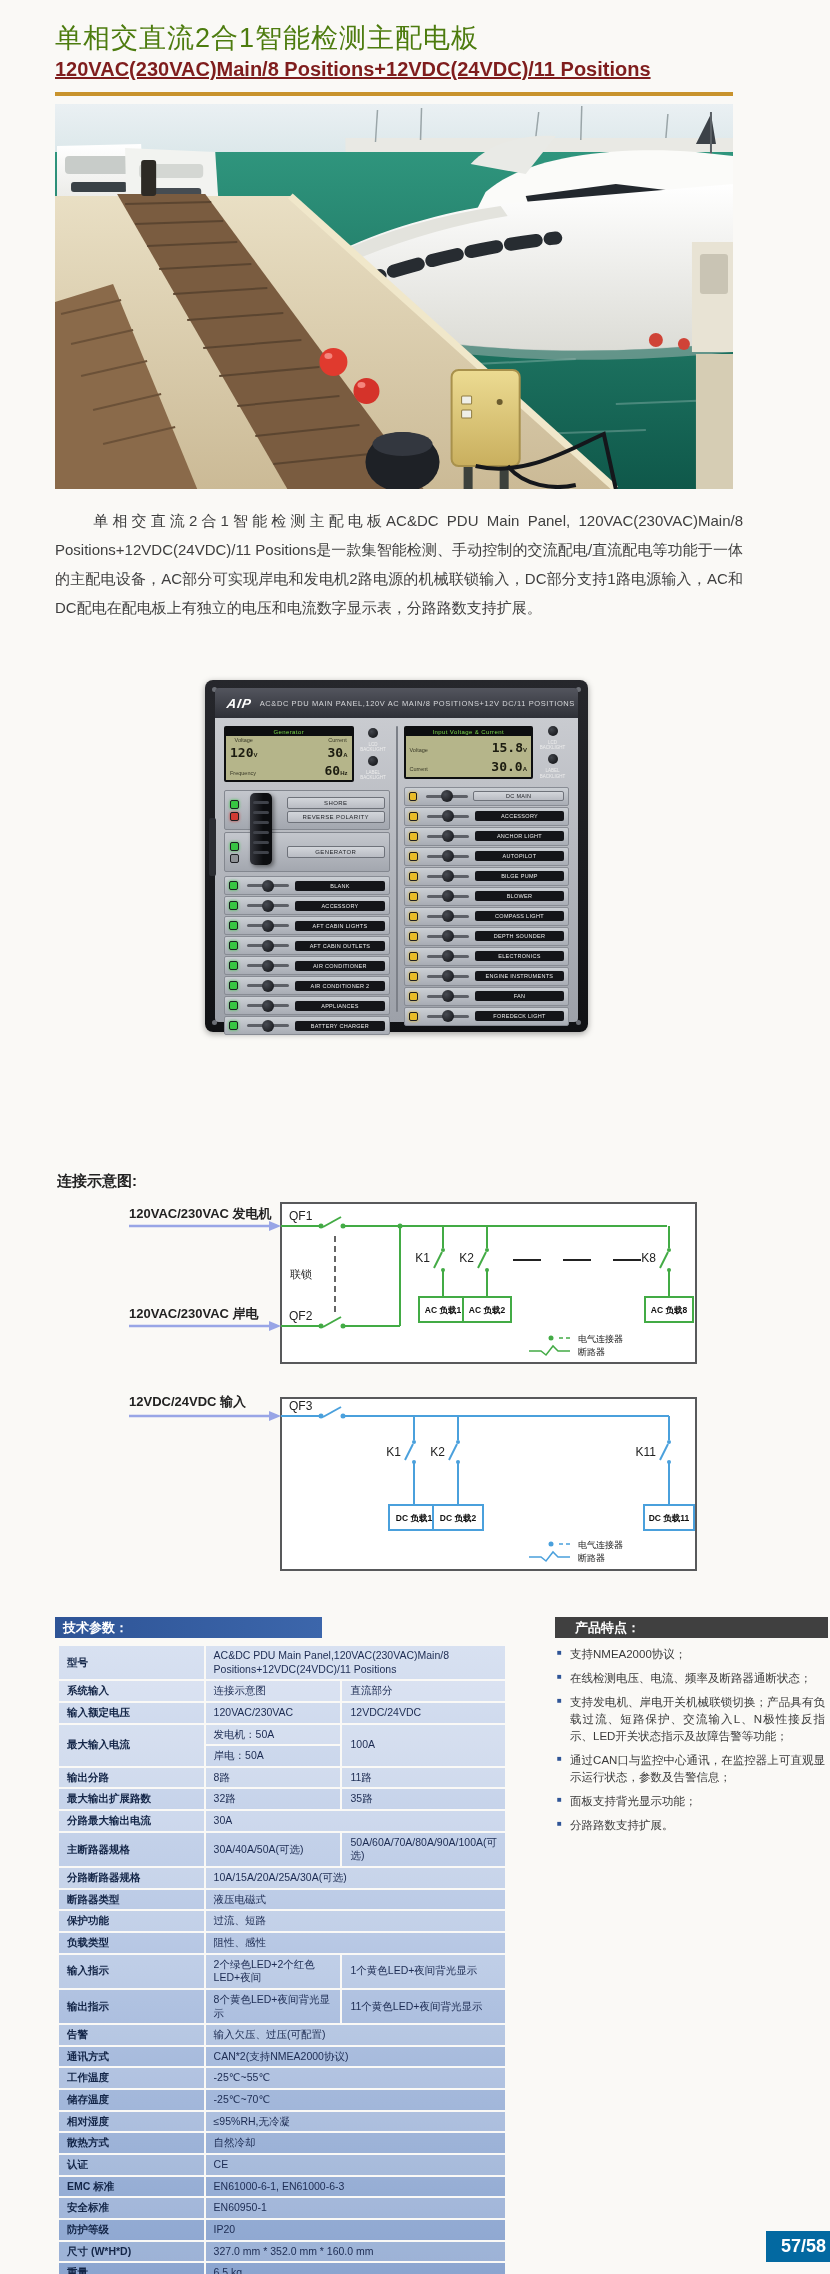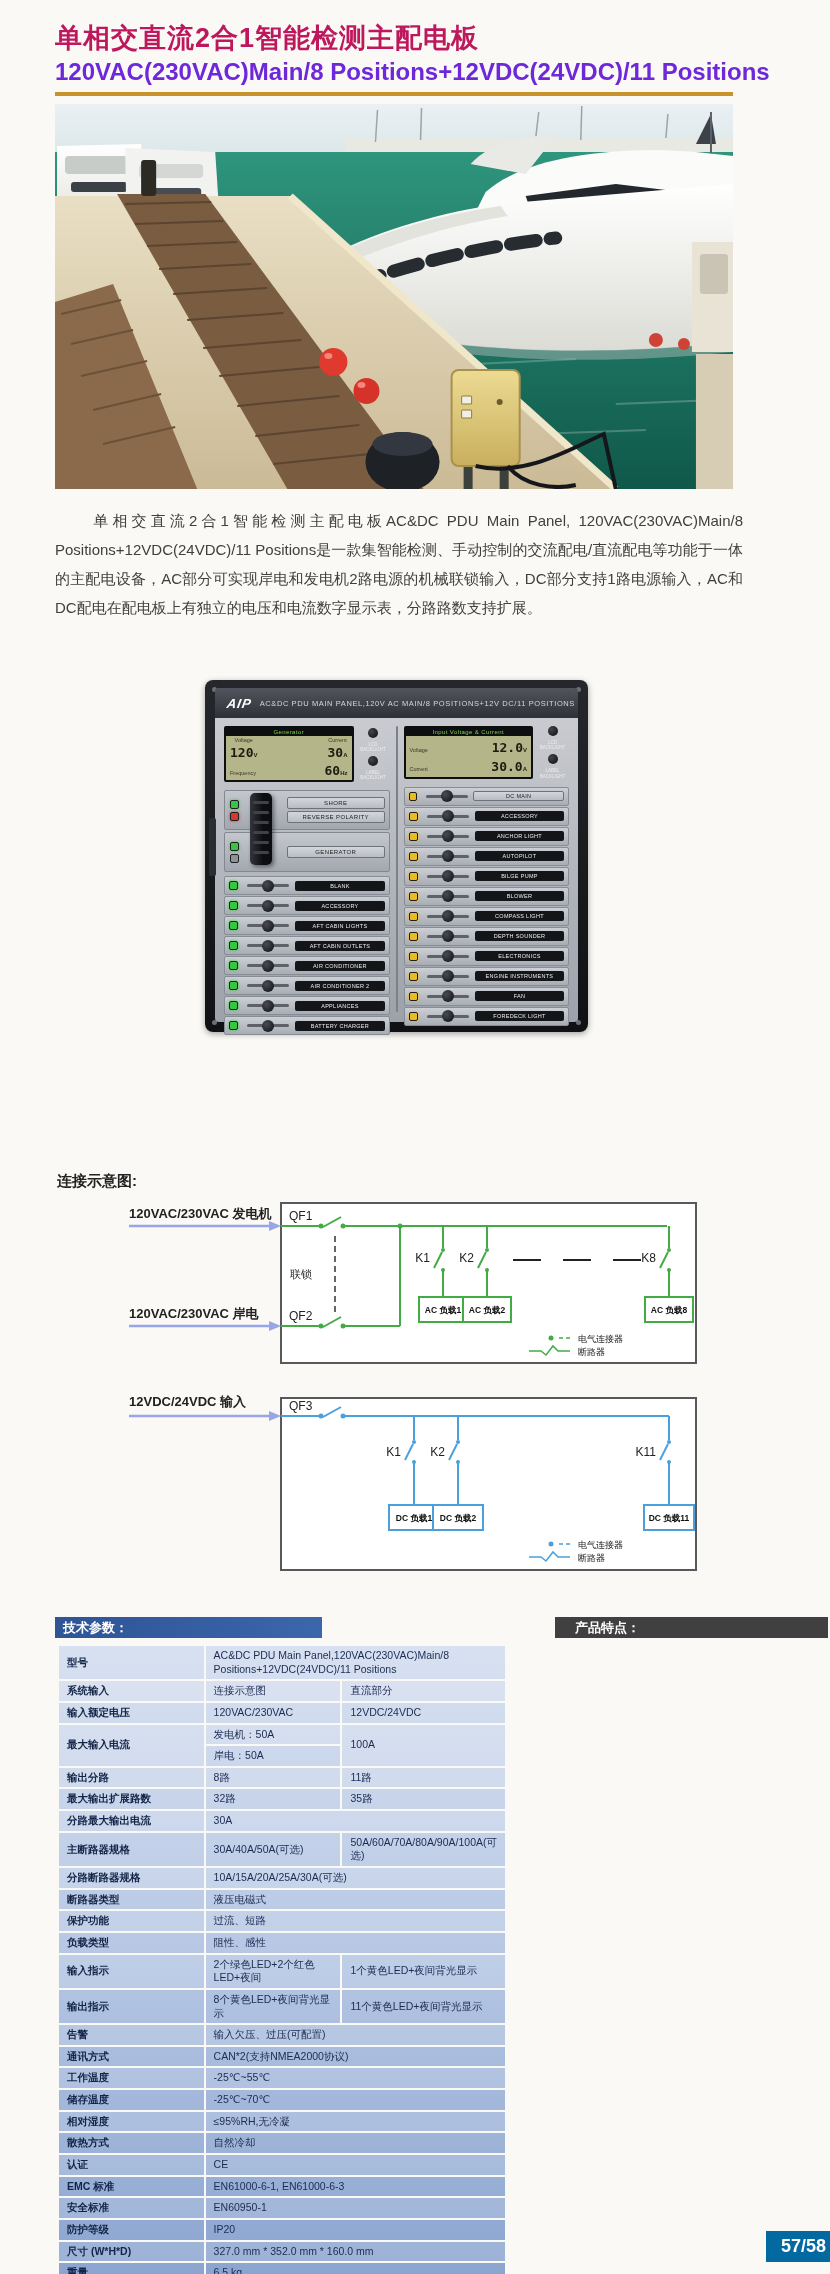--- a/index.html
+++ b/index.html
@@ -1,21 +1,21 @@
 <!DOCTYPE html>
 <html><head>
 <meta charset="utf-8">
 <style>
   html,body{margin:0;padding:0;}
   body{font-family:"Liberation Sans","DejaVu Sans",sans-serif;background:#e8e8e8;}
   .page{position:relative;width:830px;height:2274px;background:#faf9f6;margin:0 auto;overflow:hidden;}
 
   
-  .title{position:absolute;left:55px;top:20px;font-size:27px;font-weight:bold;color:#be185d;letter-spacing:1px;}
-  .subtitle{position:absolute;left:55px;top:58px;font-size:24px;font-weight:bold;color:#6d28d9;}
+  .title{position:absolute;left:55px;top:20px;font-size:27px;font-weight:normal;color:#4d7c0f;letter-spacing:1px;}
+  .subtitle{position:absolute;left:55px;top:58px;font-size:20px;font-weight:bold;color:#7f1d1d;text-decoration:underline;}
   .rule{position:absolute;left:55px;top:92px;width:678px;height:4px;background:#c8932d;}
 
   
   .photo{position:absolute;left:55px;top:104px;width:678px;height:385px;overflow:hidden;}
   .photo svg{display:block;width:100%;height:100%;}
 
   
   .intro{position:absolute;left:55px;top:506px;width:688px;font-size:15px;line-height:29px;color:#3f3f3f;text-align:justify;margin:0;}
 
   
@@ -354,21 +354,21 @@
 
       <div class="pdivider"></div>
 
       <div class="pcol">
         <div class="lcd">
           <div class="screen">
             <div class="lcd-title">Input Voltage &amp; Current</div>
             <div class="lcd-area">
               <div class="lcdrow">
                 <span class="lcdlab">Voltage</span>
-                <span><span class="lcdval">12.0</span><span class="lcdunit">V</span></span>
+                <span><span class="lcdval">15.8</span><span class="lcdunit">V</span></span>
               </div>
               <div class="lcdrow">
                 <span class="lcdlab">Current</span>
                 <span><span class="lcdval">30.0</span><span class="lcdunit">A</span></span>
               </div>
             </div>
           </div>
           <div class="btncol">
             <span class="rbtn"></span>
             <span class="btnlab">LCD BACKLIGHT</span>
@@ -713,15 +713,25 @@
           </tr>
           <tr>
             <td class="lbl">重量</td>
             <td colspan="2">6.5 kg</td>
           </tr>
         </tbody>
     </table>
   </div>
 
   <div class="featbar">产品特点：</div>
+  <div class="features">
+    <ul>
+        <li>支持NMEA2000协议；</li>
+        <li>在线检测电压、电流、频率及断路器通断状态；</li>
+        <li>支持发电机、岸电开关机械联锁切换；产品具有负载过流、短路保护、交流输入L、N极性接反指示、LED开关状态指示及故障告警等功能；</li>
+        <li>通过CAN口与监控中心通讯，在监控器上可直观显示运行状态，参数及告警信息；</li>
+        <li>面板支持背光显示功能；</li>
+        <li>分路路数支持扩展。</li>
+      </ul>
+  </div>
 
   <div class="badge">57/58</div>
 </div>
 
 </body></html>

